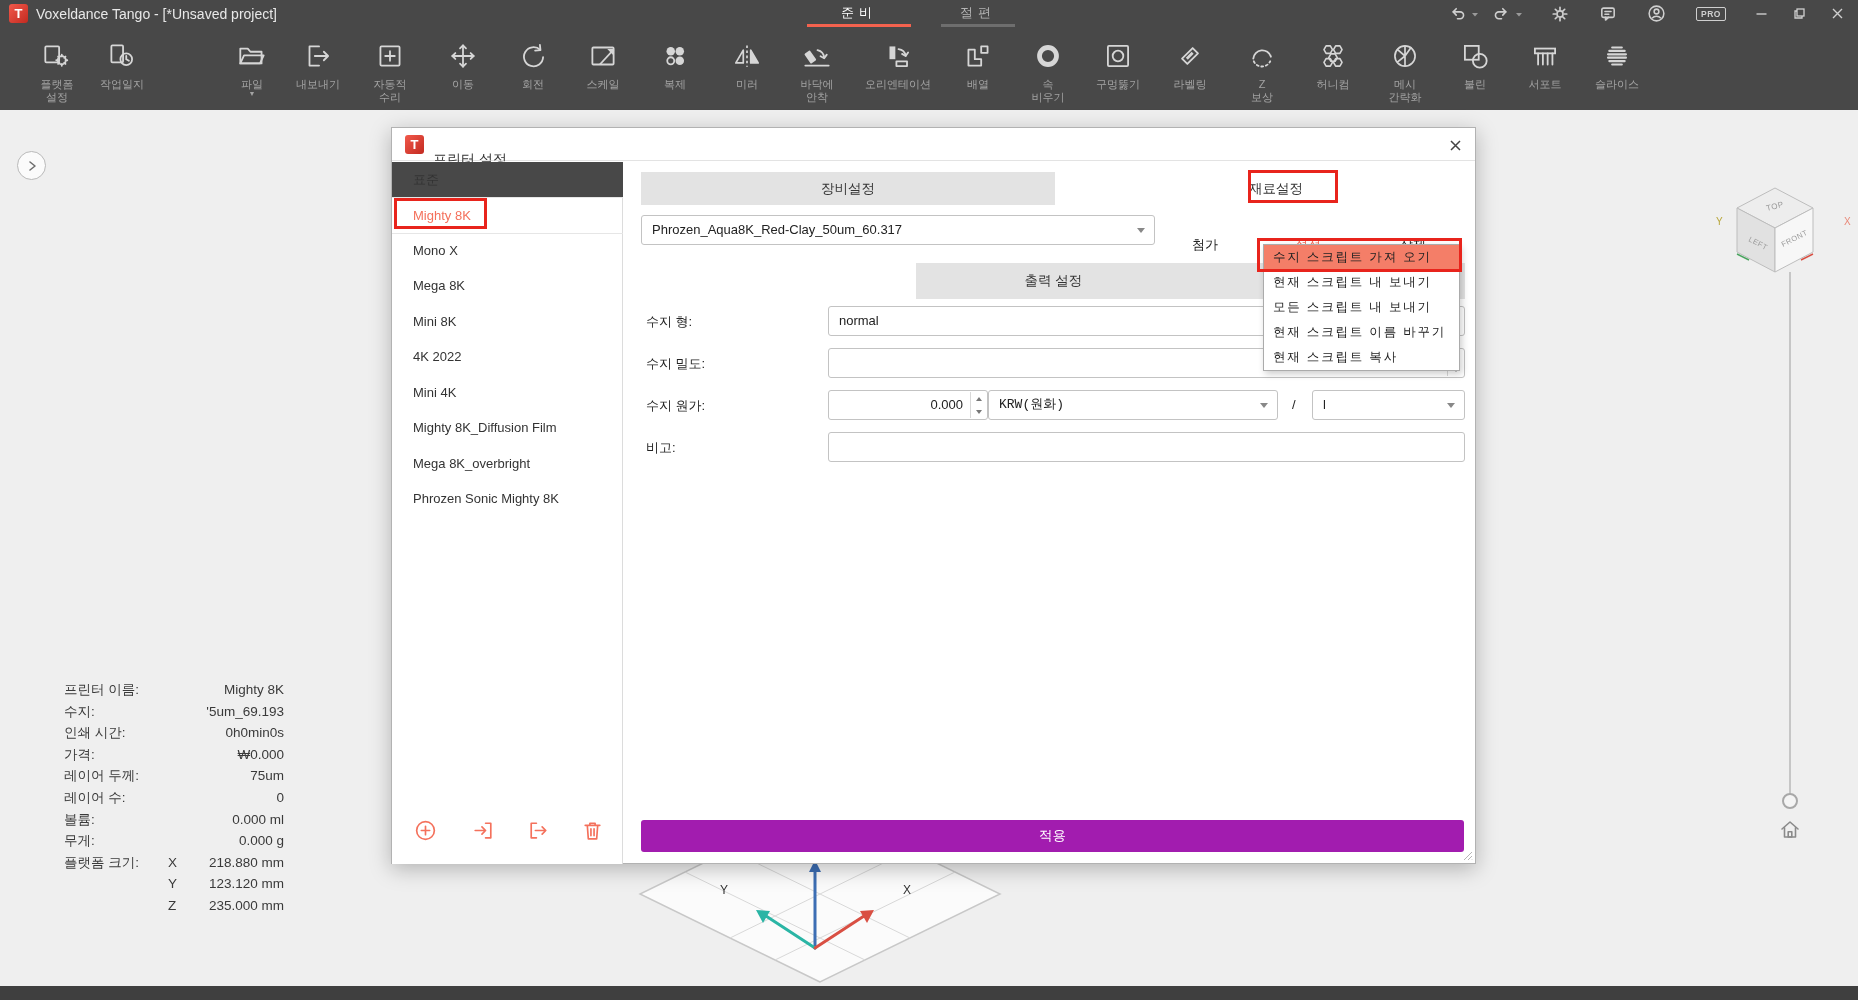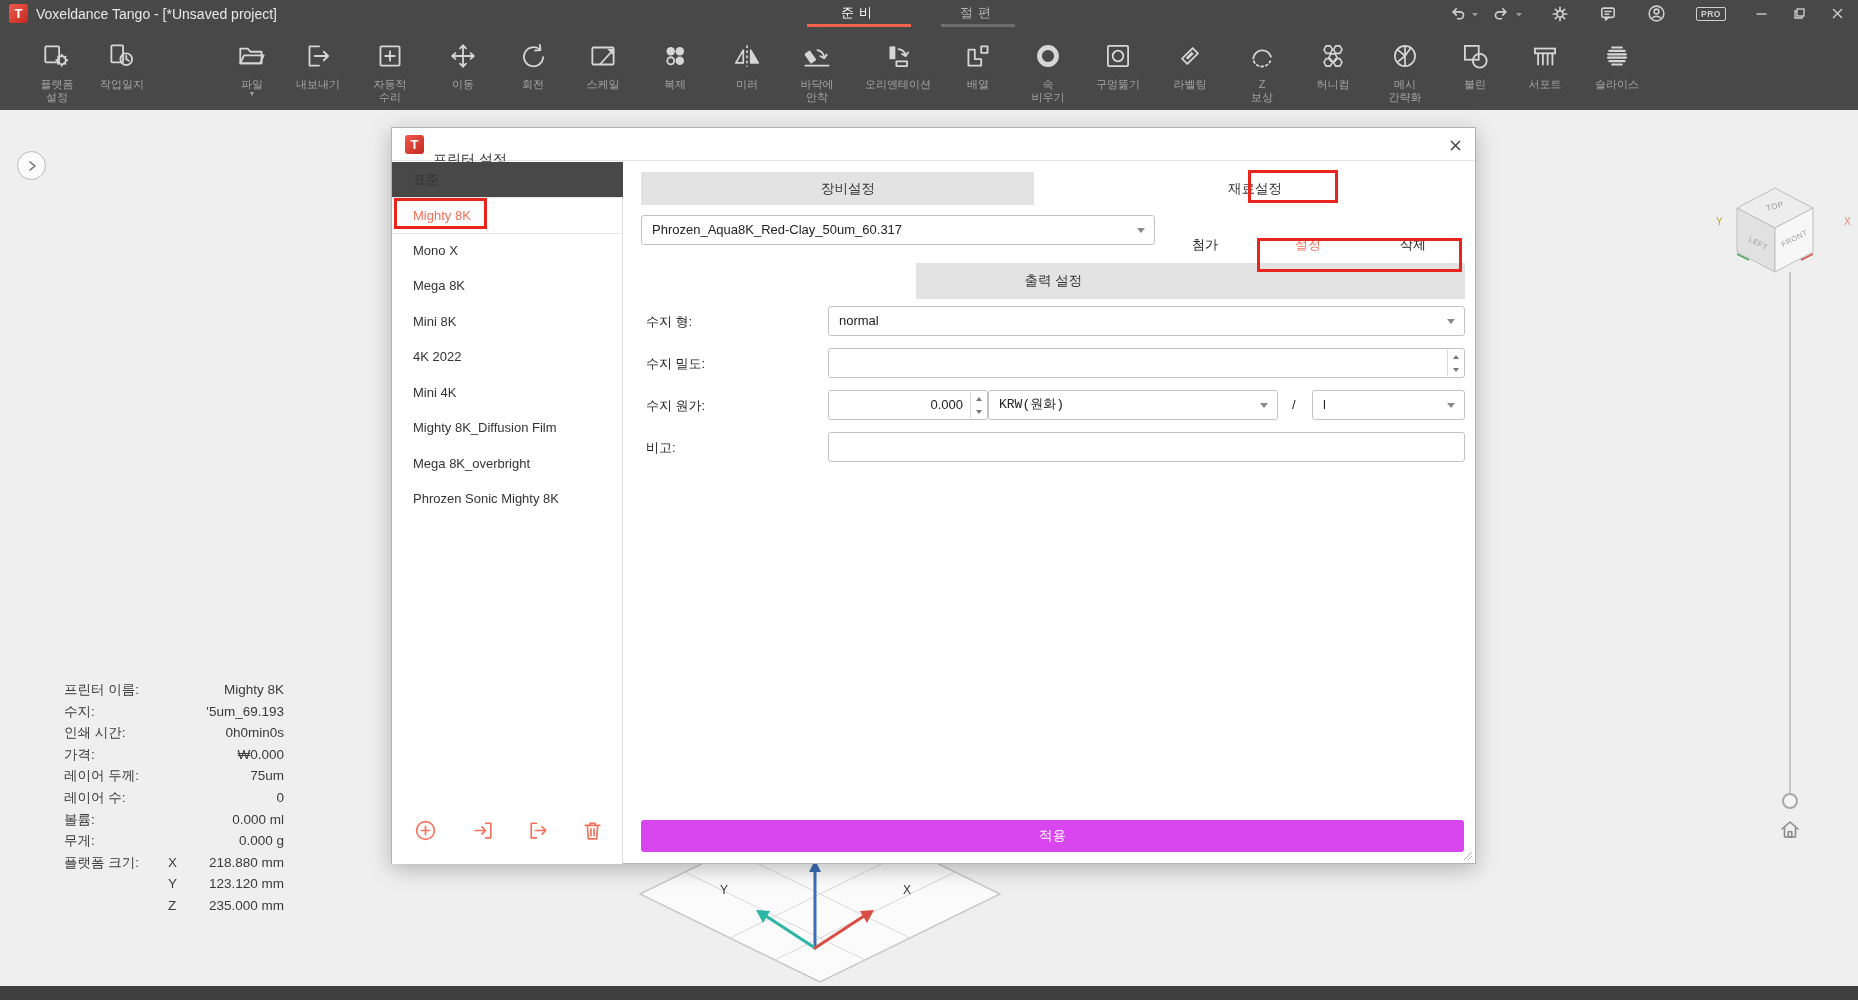--- a/index.html
+++ b/index.html
@@ -87,21 +87,21 @@
   .spin { position:absolute; right:1px; top:1px; width:16px; height:26px; border-left:1px solid #d8d8d8;
           display:flex; flex-direction:column; align-items:center; justify-content:space-around; }
   .spin i { width:0; height:0; border-left:3.5px solid transparent; border-right:3.5px solid transparent; }
   .spin .up { border-bottom:4px solid #777; } .spin .dn { border-top:4px solid #777; }
 
   .menu { position:absolute; left:871px; top:116px; width:197px; background:#fff; border:1px solid #ababab;
           box-shadow:2px 3px 7px rgba(0,0,0,.2); z-index:20; }
   .menu-item { height:25px; line-height:25px; padding-left:9px; font-size:12.5px; letter-spacing:1.8px; color:#222; cursor:pointer; white-space:nowrap; }
   .menu-item.hl { background:#f47e68; }
 
-  .apply-btn { position:absolute; left:249px; top:692px; width:823px; height:32px; background:#d946ef; border-radius:3px;
+  .apply-btn { position:absolute; left:249px; top:692px; width:823px; height:32px; background:#a21caf; border-radius:3px;
                color:#fff; font-size:13.5px; text-align:center; line-height:32px; cursor:pointer; }
   .grip { position:absolute; right:2px; bottom:2px; }
 
   
   .annot { position:absolute; border:3px solid #e8241c; z-index:60; pointer-events:none; }
 </style>
 </head>
 <body>
 
 <div class="screen">
@@ -539,21 +539,21 @@
         <div class="si" style="left:188px">
           <svg width="25" height="25" viewBox="0 0 24 24" fill="none" stroke="#f4715c" stroke-width="1.6" stroke-linecap="round" stroke-linejoin="round">
               <path d="M5 7h14M9.5 7V5h5v2M7 7l1 13h8l1-13"></path>
               <path d="M10.5 10.5v6.5M13.5 10.5v6.5"></path>
             </svg>
         </div>
       </div>
     </div>
 
     <div class="tab grey" style="left:249px;width:414px;">장비설정</div>
-    <div class="tab white" style="left:642px;width:410px;padding-left:32px;">재료설정</div>
+    <div class="tab white" style="left:663px;width:410px;padding-left:32px;">재료설정</div>
 
     <div class="resin-combo">
       <span>Phrozen_Aqua8K_Red-Clay_50um_60.317</span>
       <span class="combo-caret"></span>
     </div>
     <div class="link" style="left:800px;color:#222;">첨가</div>
     <div class="link" style="left:903px;color:#f4715c;">설정</div>
     <div class="link" style="left:1008px;color:#222;">삭제</div>
 
     <div class="subtab" style="left:524px;width:275px;background:#e3e3e3;">출력 설정</div>
@@ -587,20 +587,27 @@
     </div>
     <div class="f-label" style="top:269px;left:900px;">/</div>
     <div class="field" style="top:262px;left:920px;width:153px;">
       <div class="val">l</div>
       <span class="combo-caret" style="top:12px"></span>
     </div>
 
     <div class="f-label" style="top:311px;">비고:</div>
     <div class="field" style="top:304px;"></div>
 
+    <div class="menu">
+      <div class="menu-item hl">수지 스크립트 가져 오기</div>
+      <div class="menu-item">현재 스크립트 내 보내기</div>
+      <div class="menu-item">모든 스크립트 내 보내기</div>
+      <div class="menu-item">현재 스크립트 이름 바꾸기</div>
+      <div class="menu-item">현재 스크립트 복사</div>
+    </div>
 
     <div class="apply-btn">적용</div>
     <svg class="grip" width="10" height="10" viewBox="0 0 10 10" stroke="#b5b5b5" stroke-width="1">
         <path d="M9 1L1 9M9 5L5 9M9 8.5L8.5 9"></path>
       </svg>
   </div>
 
   <div class="annot" style="left:394px;top:198px;width:93px;height:31px;"></div>
   <div class="annot" style="left:1248px;top:170px;width:90px;height:33px;"></div>
   <div class="annot" style="left:1257px;top:238px;width:205px;height:34px;"></div>

